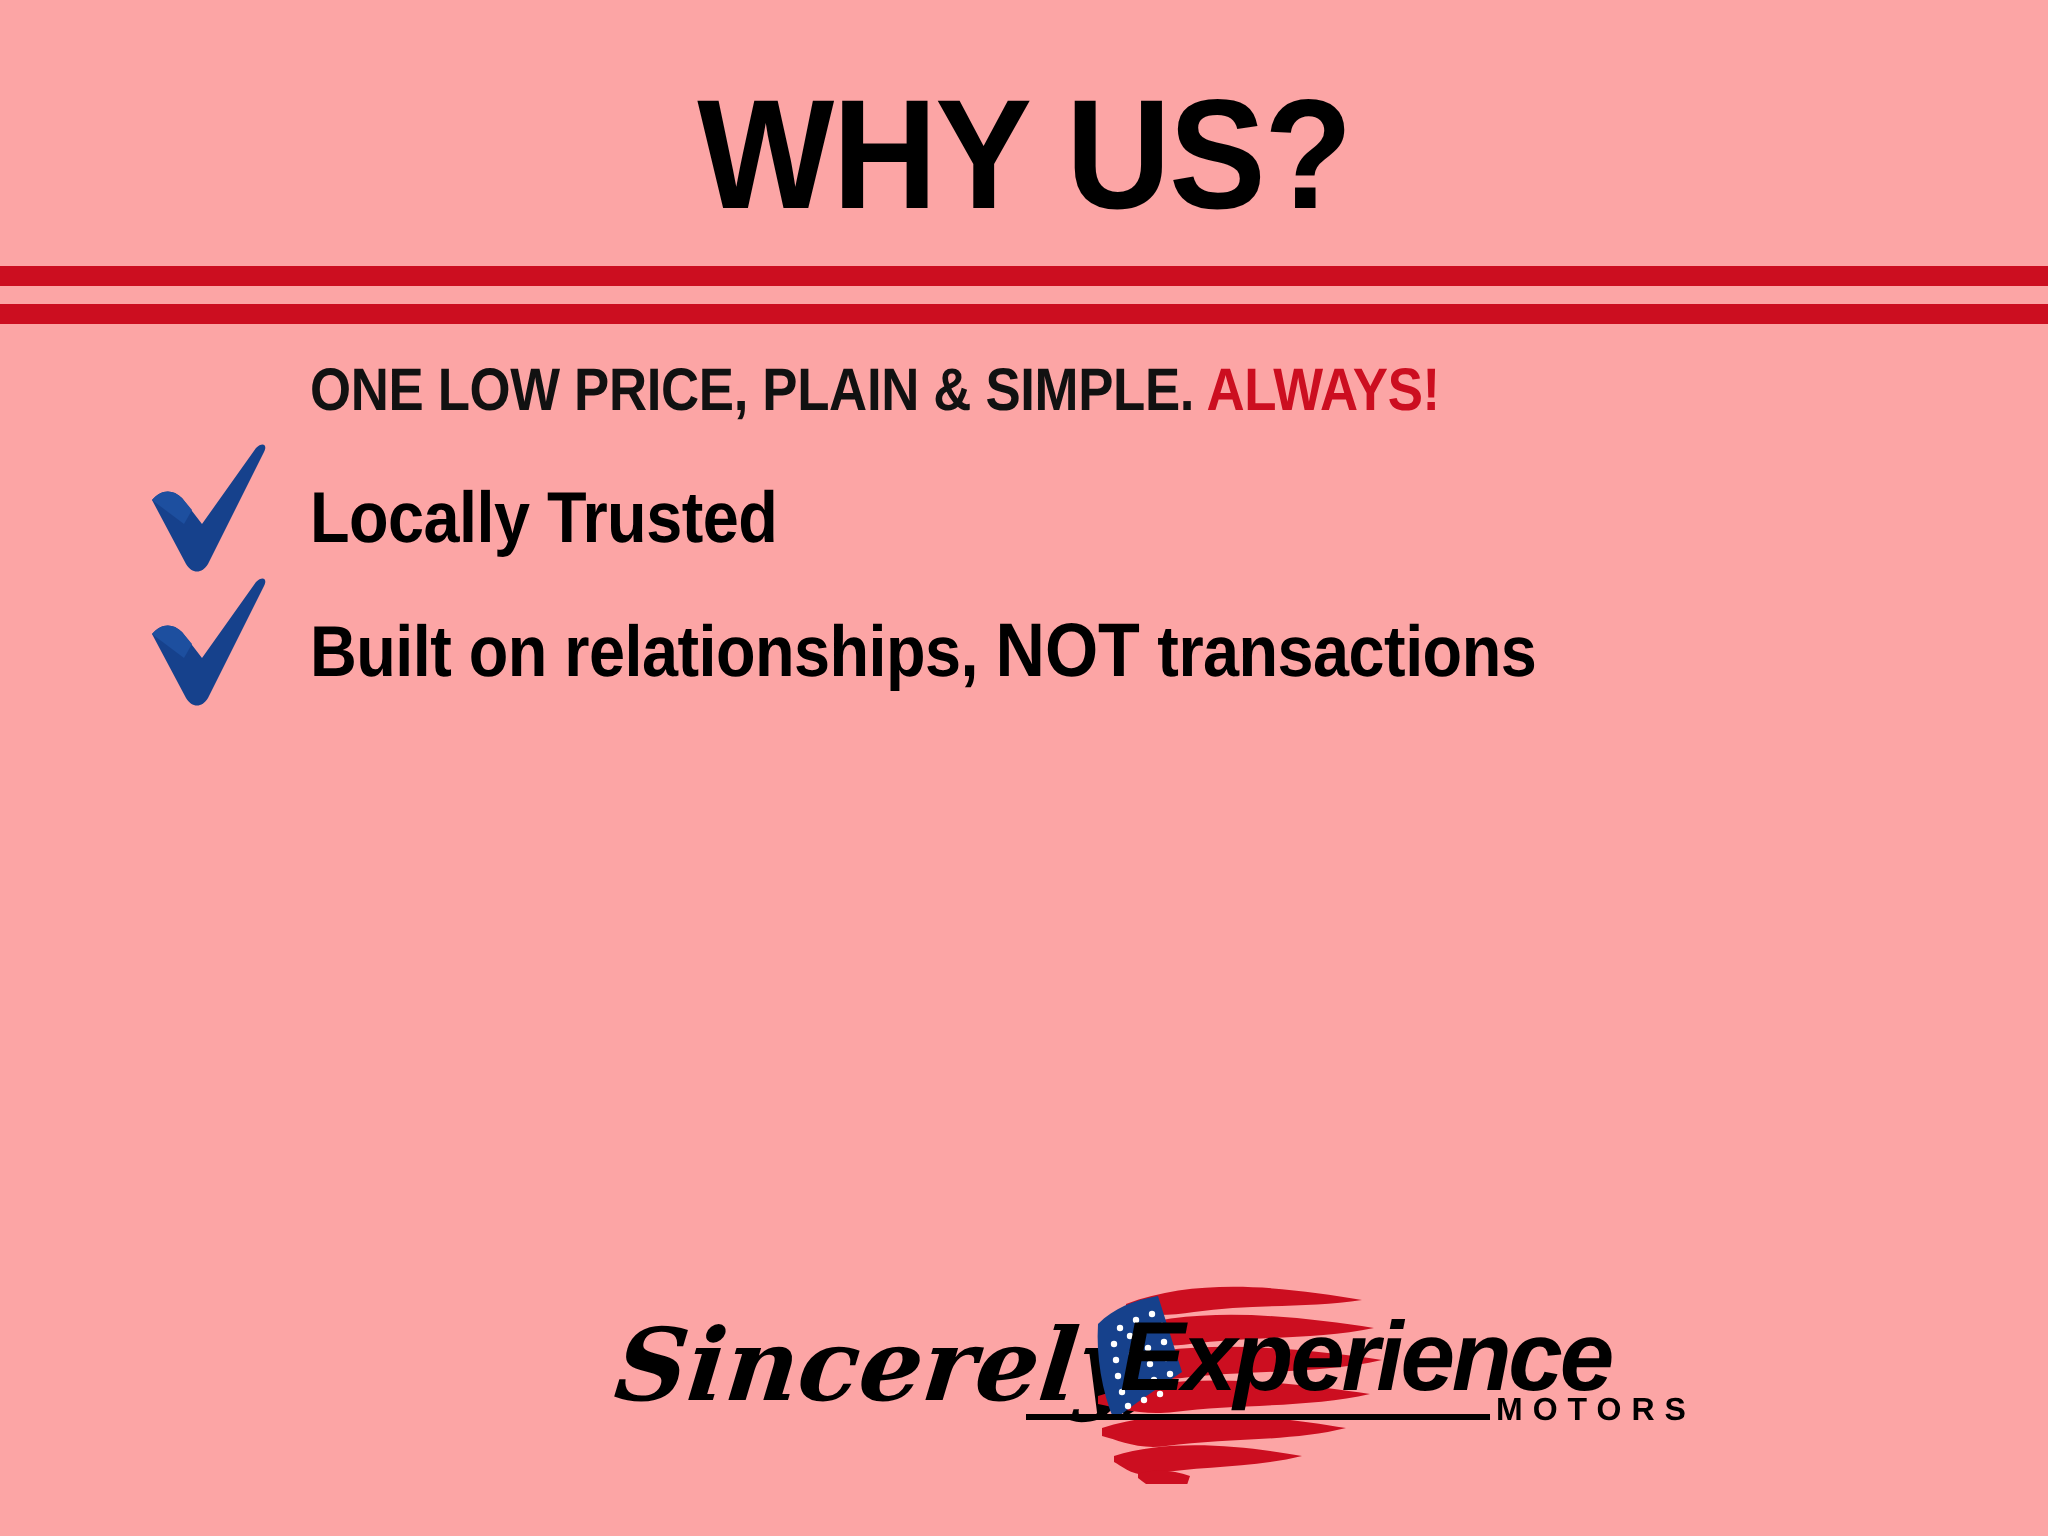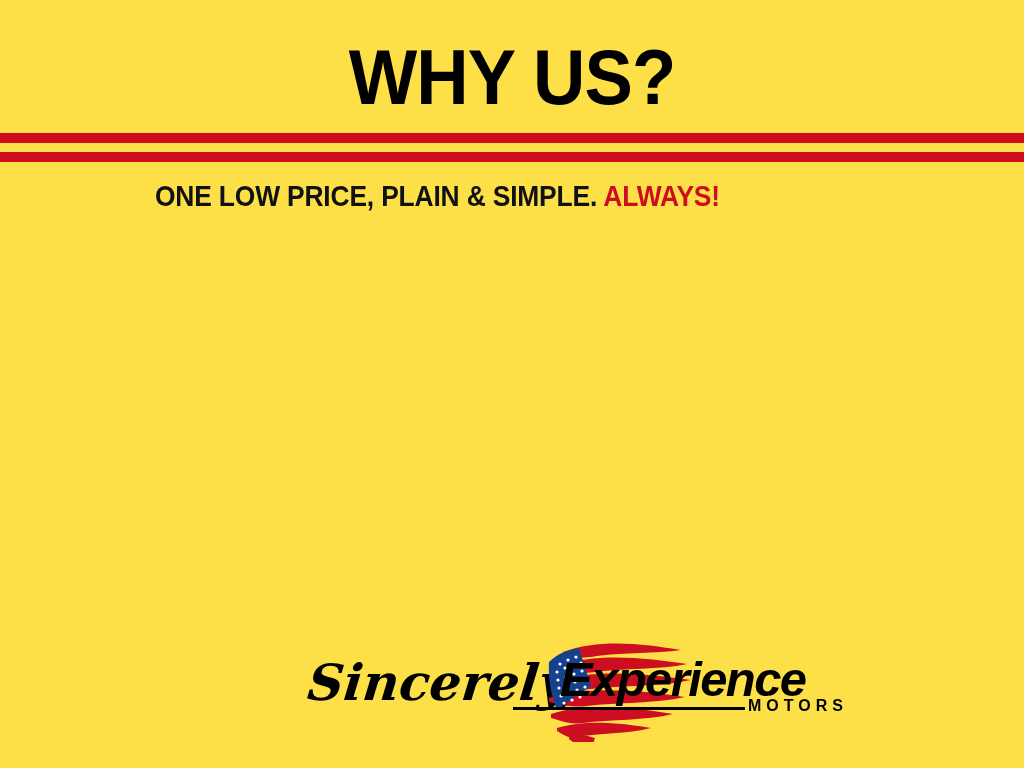--- a/index.html
+++ b/index.html
@@ -11,21 +11,21 @@
     width: 1024px;
     height: 768px;
     overflow: hidden;
     font-family: "Liberation Sans", sans-serif;
     position: relative;
   }
 
   .slide {
     position: absolute;
     inset: 0;
-    background: #fde047;
+    background: #fca5a5;
   }
 
   
   .title {
     position: absolute;
     top: 38px;
     left: 0;
     width: 1024px;
     text-align: center;
     font-family: "Liberation Sans", sans-serif;
@@ -192,22 +192,40 @@
   <div class="rule rule-top"></div>
   <div class="rule rule-bot"></div>
 
   <div class="subtitle">
     <span>ONE LOW PRICE, PLAIN &amp; SIMPLE.</span>
     <span class="accent">ALWAYS!</span>
   </div>
 
   <div class="list">
 
-
-
+    <div class="list-item">
+      <span class="check">
+        <svg viewBox="0 0 72 66" width="72" height="66" aria-hidden="true">
+          <path d="M6 28 C10 23, 16 22, 21 27 L31 40 L58 2 C61 -1, 64 0, 62 4 L34 60 C31 65, 26 65, 23 60 Z" fill="#16418c"></path>
+          <path d="M6 28 C10 23, 16 22, 21 27 L26 33 L22 40 Z" fill="#1d4f9f"></path>
+        </svg>
+      </span>
+      <span class="item-text">Locally Trusted</span>
+    </div>
+
+
+    <div class="list-item">
+      <span class="check">
+        <svg viewBox="0 0 72 66" width="72" height="66" aria-hidden="true">
+          <path d="M6 28 C10 23, 16 22, 21 27 L31 40 L58 2 C61 -1, 64 0, 62 4 L34 60 C31 65, 26 65, 23 60 Z" fill="#16418c"></path>
+          <path d="M6 28 C10 23, 16 22, 21 27 L26 33 L22 40 Z" fill="#1d4f9f"></path>
+        </svg>
+      </span>
+      <span class="item-text"><span>Built on relationships, </span><span class="strong">NOT</span><span> transactions</span></span>
+    </div>
 
 
 
 
   </div>
 
   <div class="footer">
 
     <div class="sincerely">Sincerely,</div>
 

